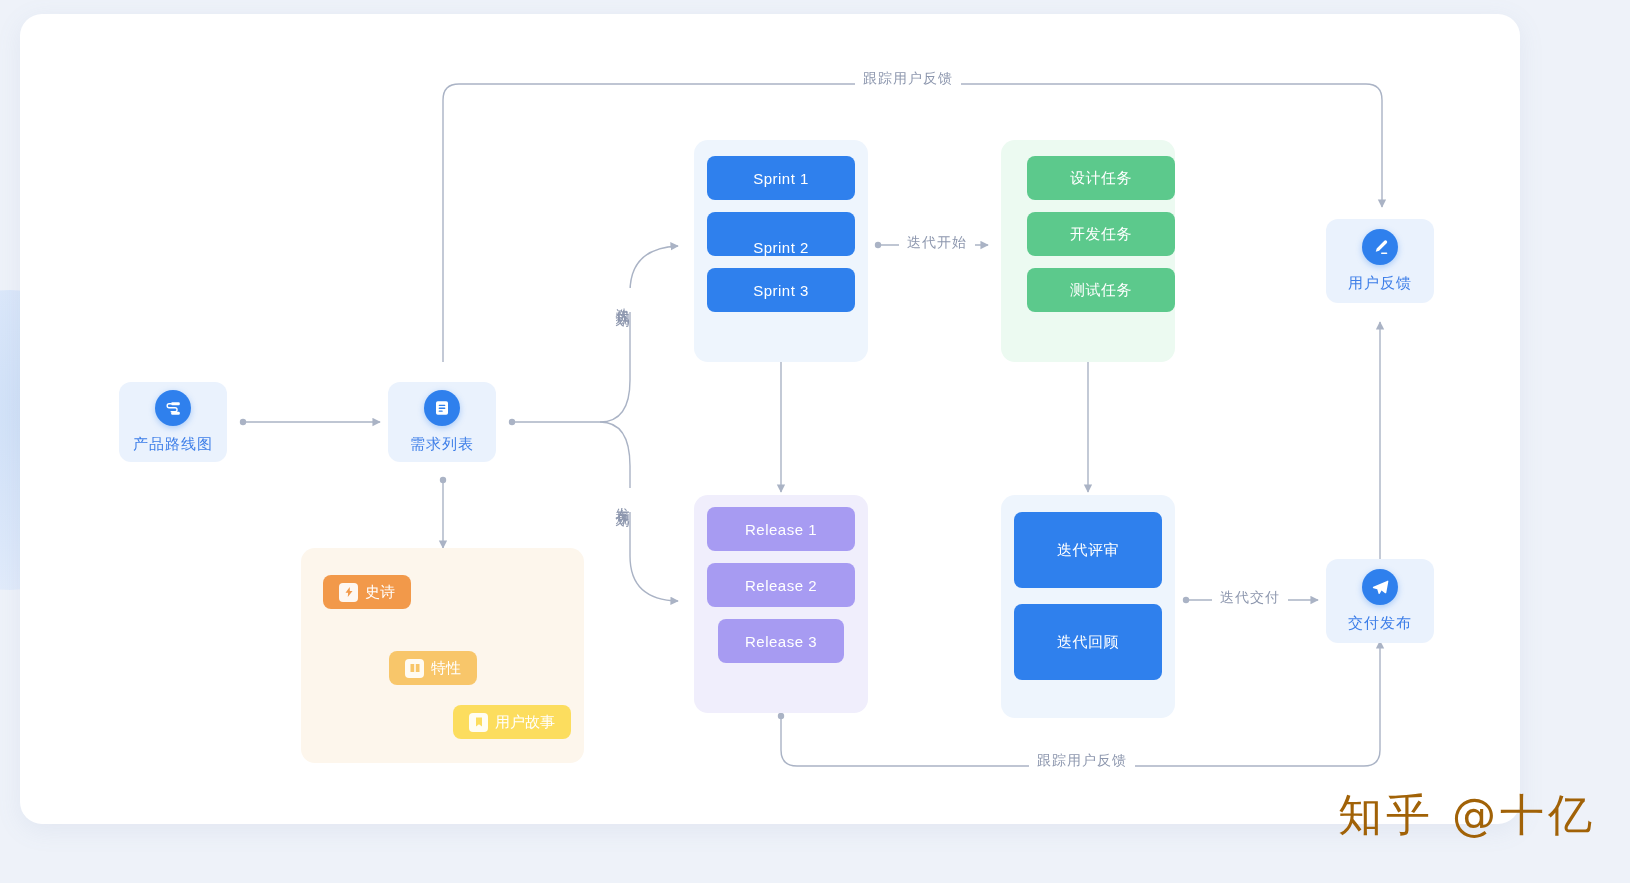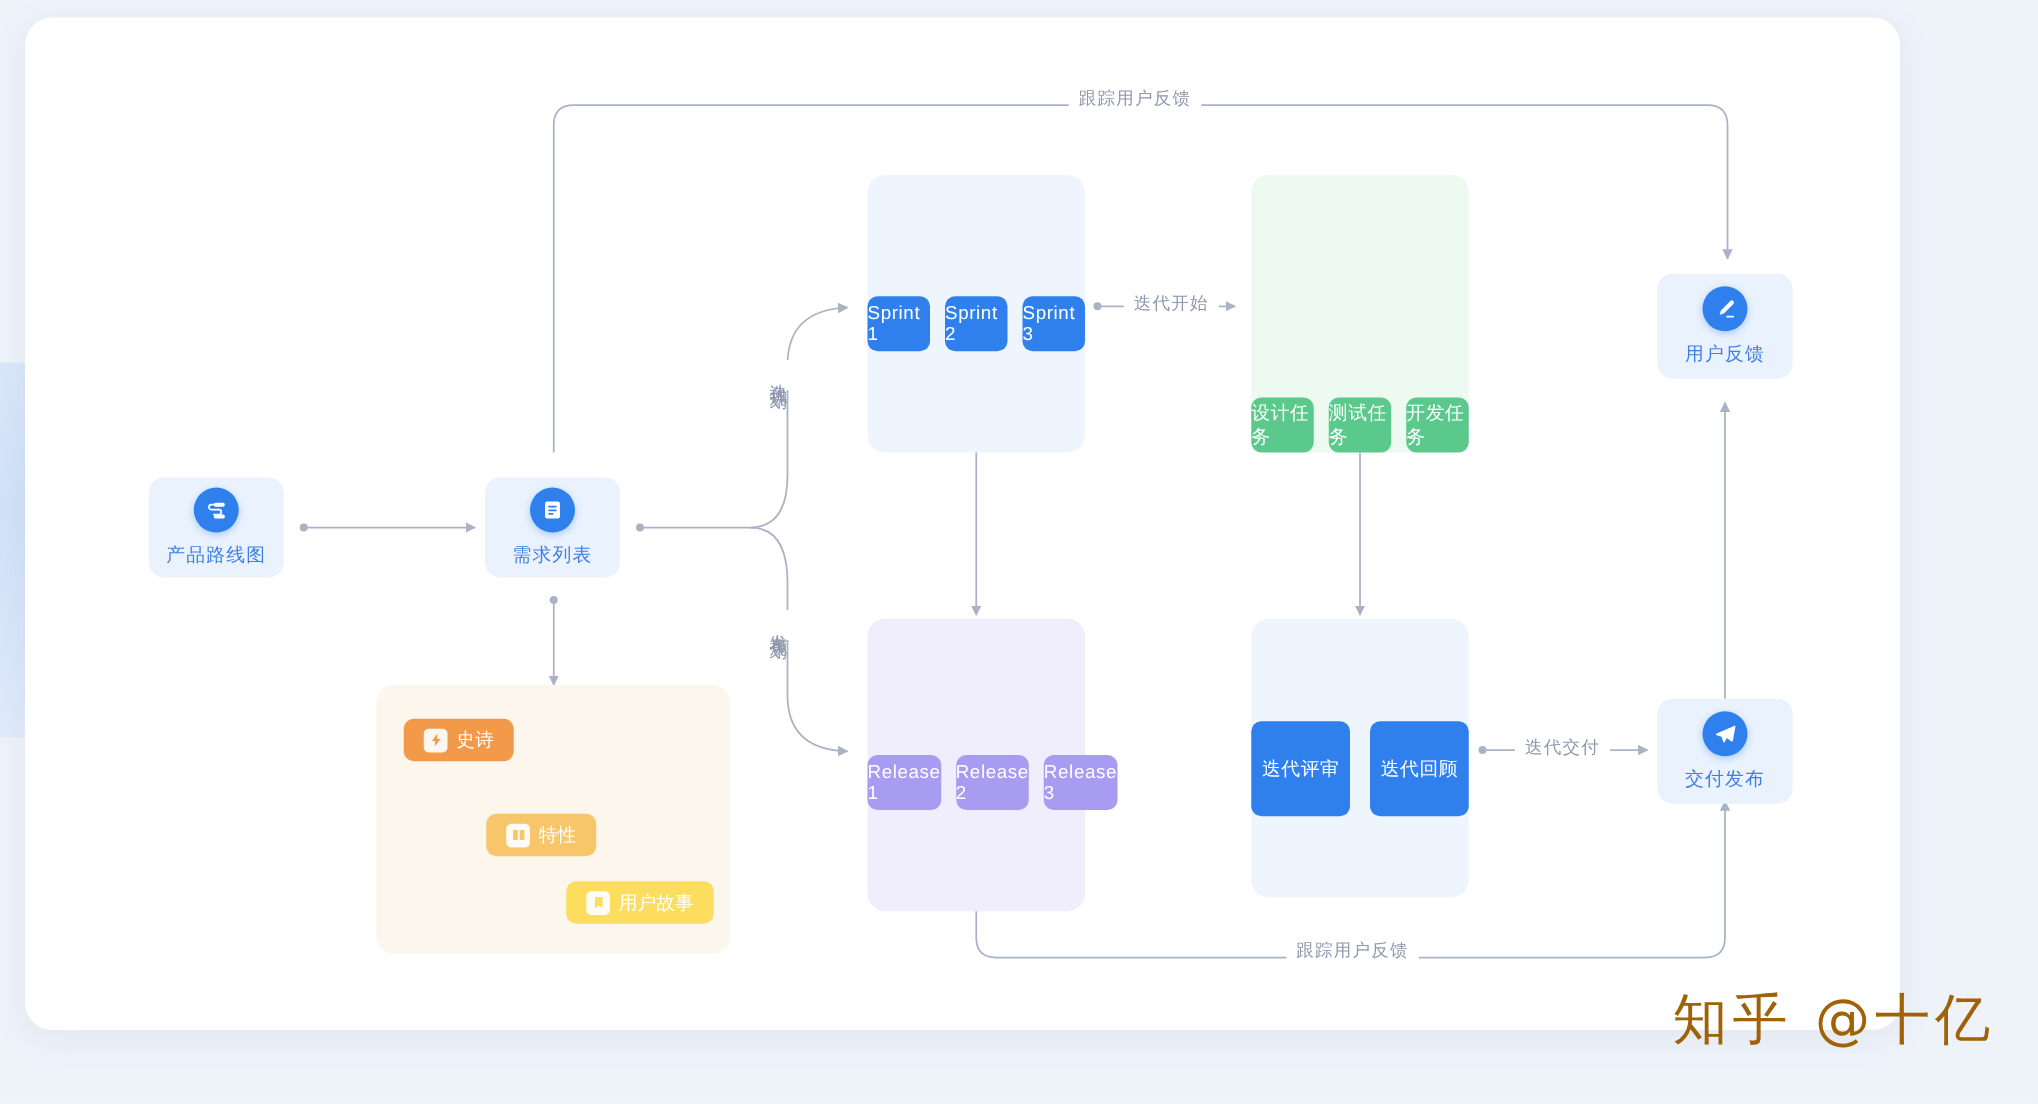--- a/index.html
+++ b/index.html
@@ -32,21 +32,21 @@
   }
   .node .ico{
     width:36px;height:36px;border-radius:50%;background:#2f80ed;
     display:flex;align-items:center;justify-content:center;
     box-shadow:0 2px 6px rgba(47,128,237,.35);
   }
   .node .ico svg{display:block;}
   .node .lbl{font-size:15px;color:#3d7ee8;letter-spacing:1px;white-space:nowrap;}
 
   
-  .group{position:absolute;border-radius:14px;display:flex;flex-direction:row;align-items:center;}
+  .group{position:absolute;border-radius:14px;display:flex;flex-direction:column;align-items:center;}
   .group.sprint{background:#eef5fd;}
   .group.task{background:#ecfaf1;}
   .group.release{background:#f0eefc;}
   .group.review{background:#eef5fd;}
 
   .chip{
     border-radius:8px;color:#fff;font-size:15px;letter-spacing:.5px;
     display:flex;align-items:center;justify-content:center;
   }
   .chip.blue{background:#2f80ed;}
@@ -177,41 +177,41 @@
       <path d="M21 3.4 2.9 11.1c-.8.34-.74 1.5.09 1.75l4.9 1.5 1.6 5.1c.25.8 1.33.9 1.72.17l2.1-3.9 4.5 3.4c.56.42 1.37.12 1.52-.57L21.9 4.3c.14-.67-.5-1.2-1.1-.9z"></path>
     </svg>
   </span>
   <span class="lbl">交付发布</span>
 </div>
 
 <div class="group sprint" style="left:694px;top:140px;width:174px;height:206px;padding-top:16px;gap:12px;">
   <div class="chip blue" style="width:148px;height:44px;">
     <span>Sprint 1</span>
     </div>
-  <div class="chip blue" style="width:148px;height:44px;">
+  <div class="chip blue" style="width:148px;height:44px;align-items:flex-end;">
     <span>Sprint 2</span>
     </div>
   <div class="chip blue" style="width:148px;height:44px;">
     <span>Sprint 3</span>
     </div>
 </div>
 
 <div class="group task" style="left:1001px;top:140px;width:174px;height:206px;padding-top:16px;gap:12px;align-items:flex-end;">
   <div class="chip green" style="width:148px;height:44px;">
     <span>设计任务</span>
     </div>
   <div class="chip green" style="width:148px;height:44px;">
+    <span>开发任务</span>
+    </div>
+  <div class="chip green" style="width:148px;height:44px;">
     <span>测试任务</span>
     </div>
-  <div class="chip green" style="width:148px;height:44px;">
-    <span>开发任务</span>
-    </div>
-</div>
-
-<div class="group release" style="left:694px;top:495px;width:174px;height:206px;padding-top:28px;gap:12px;">
+</div>
+
+<div class="group release" style="left:694px;top:495px;width:174px;height:206px;padding-top:12px;gap:12px;">
   <div class="chip purple" style="width:148px;height:44px;">
     <span>Release 1</span>
     </div>
   <div class="chip purple" style="width:148px;height:44px;">
     <span>Release 2</span>
     </div>
   <div class="chip purple" style="width:126px;height:44px;">
     <span>Release 3</span>
     </div>
 </div>

